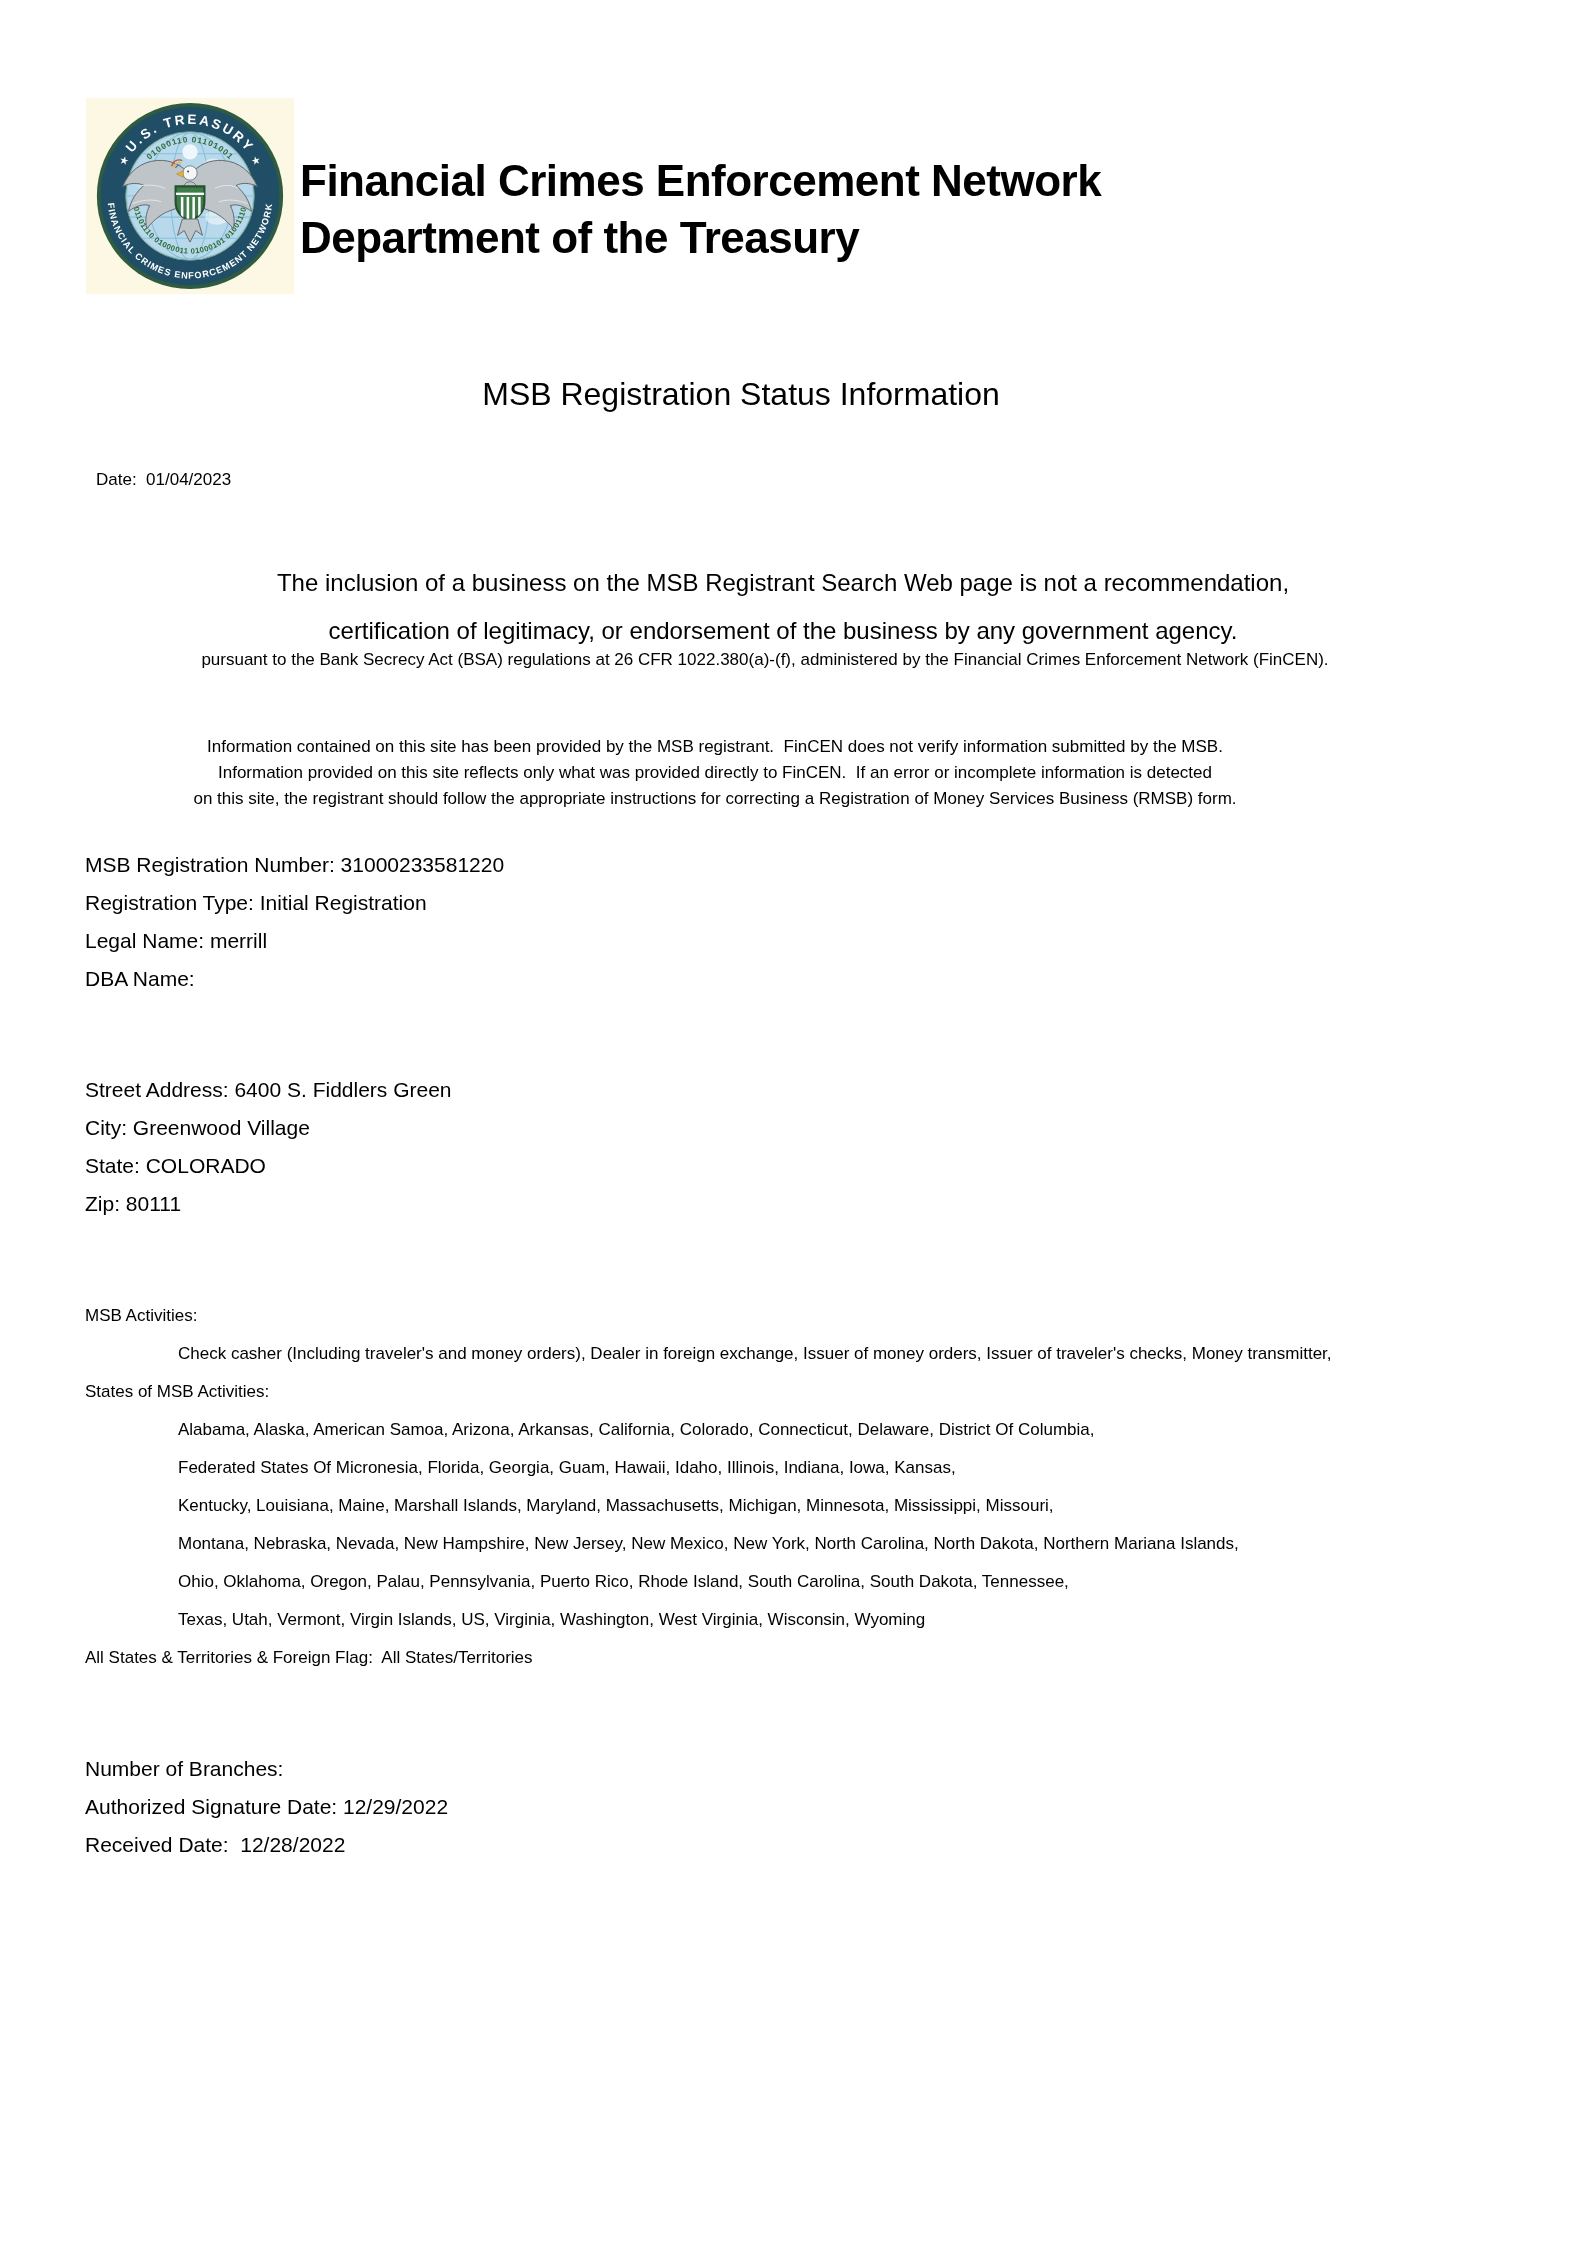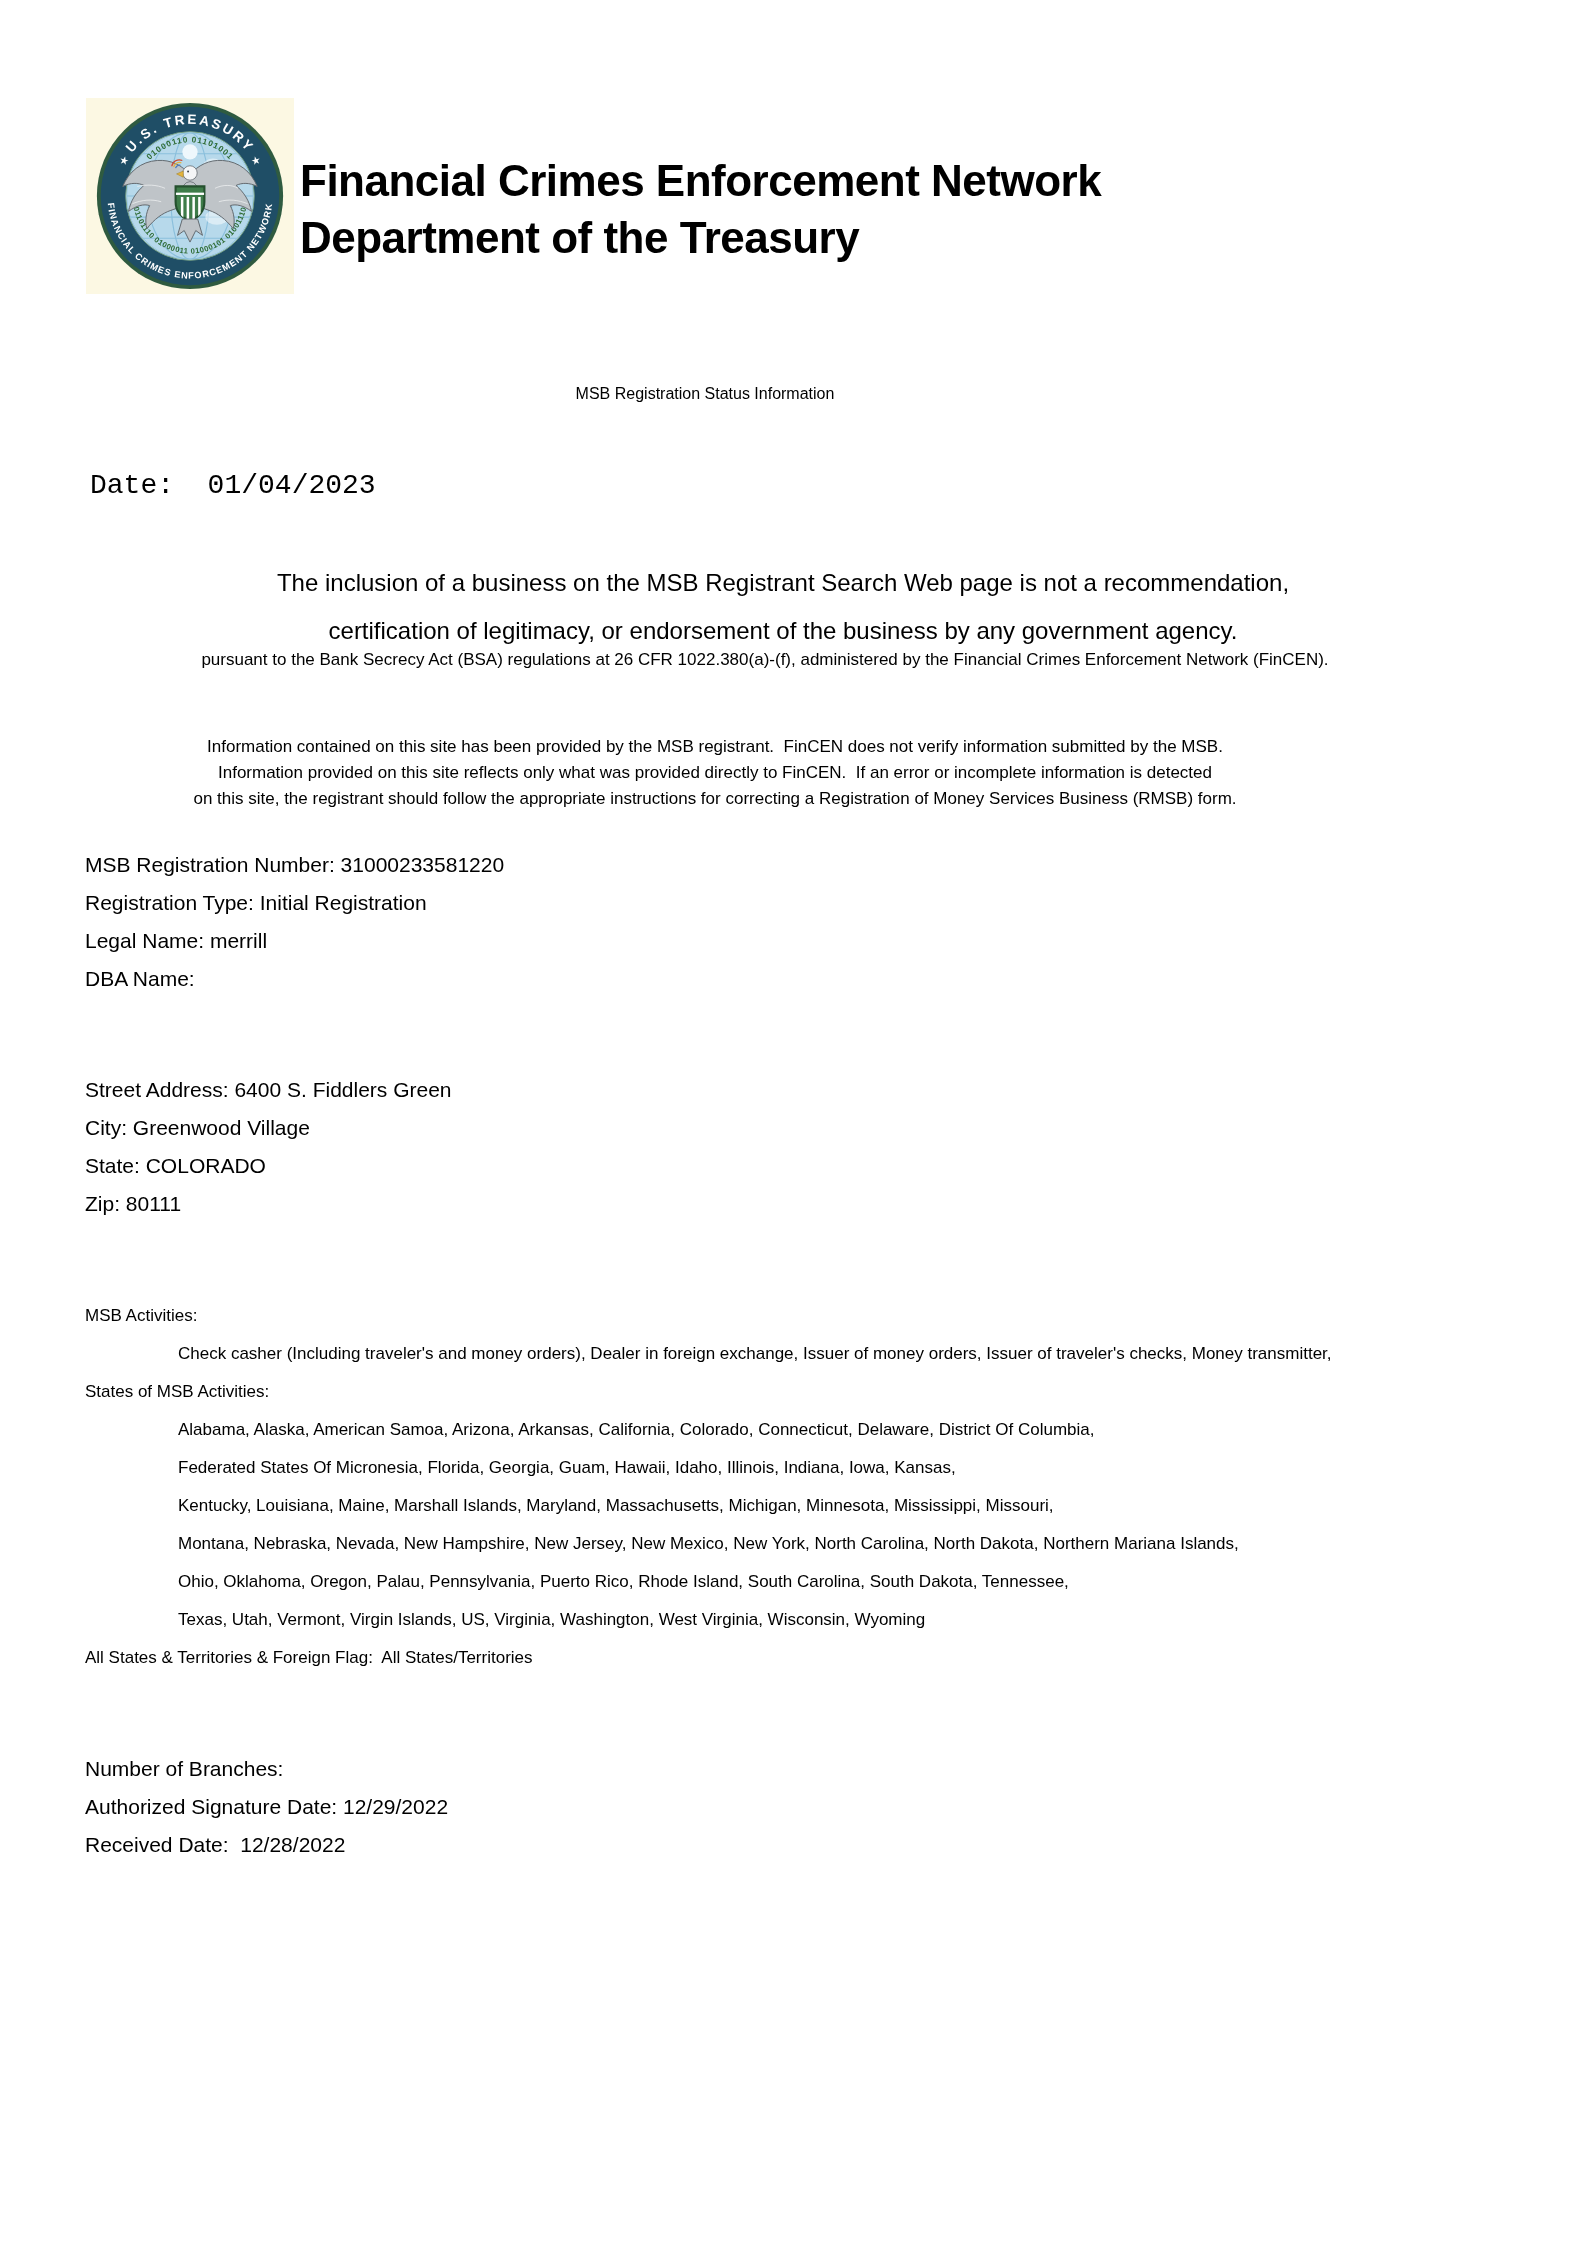--- a/index.html
+++ b/index.html
@@ -23,26 +23,25 @@
   .seal-patch svg { width:192px; height:192px; display:block; }
   .brand {
     position:absolute; left:300px; top:152px;
     font-size:44px; font-weight:bold; line-height:57px;
     letter-spacing:-0.5px;
   }
 
   
   .title {
     position:absolute; top:380px; left:0; width:1410px;
-    text-align:center; font-size:16px; line-height:28px;
+    text-align:center; font-size:32px; line-height:28px;padding-left:36px;
   }
   .date {
-    position:absolute; top:470px; left:90px;
-    font-size:28px;
-    font-family:Liberation Mono, monospace;
+    position:absolute; top:470px; left:96px;
+    font-size:17px;
   }
 
   
   .statement {
     position:absolute; top:559px; left:0; width:1566px;
     text-align:center; font-size:24px; line-height:48px;
   }
   .para1 {
     position:absolute; top:647px; left:0; width:1530px;
     text-align:center; font-size:17px; line-height:26px;

